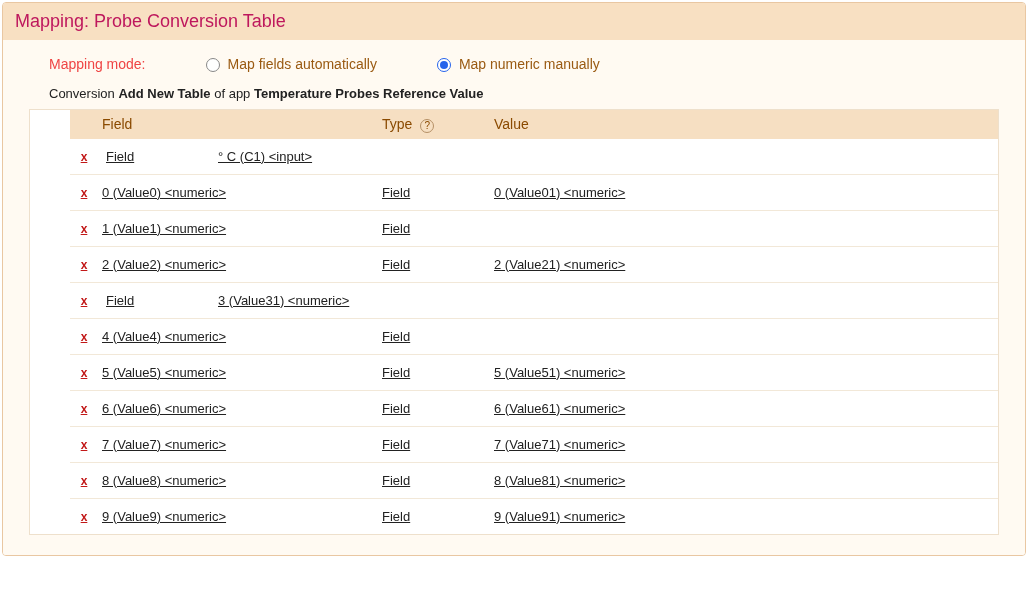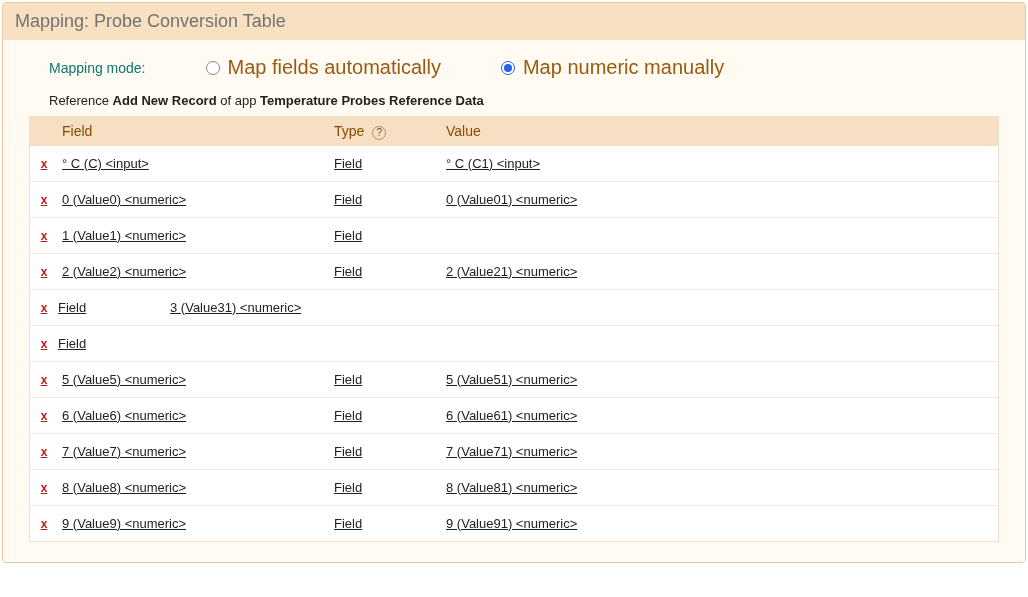--- a/index.html
+++ b/index.html
@@ -13,49 +13,49 @@
   .panel {
     margin: 2px;
     border: 1px solid #e9c7a2;
     border-radius: 4px;
     overflow: hidden;
   }
   .panel-header {
     background: #f8e0c2;
     padding: 8px 12px;
     font-size: 18px;
-    color: #737373;
+    color: #be185d;
   }
   .panel-body {
     background: #fffaf2;
     padding: 10px 26px 20px 26px;
   }
   .mapping-mode-row {
     display: flex;
     align-items: center;
     gap: 60px;
     padding: 6px 20px 12px 20px;
     color: #9a5a12;
     font-size: 14px;
   }
   .mapping-mode-row .label {
-    color: #0f766e;
+    color: #ef4444;
   }
   .radio-group {
     display: flex;
     align-items: center;
     gap: 60px;
   }
   .radio-item {
     display: flex;
-    align-items: center;
+    align-items: flex-end;
     gap: 8px;
     cursor: pointer;
     color: #9a5a12;
-    font-size: 20px;
+    font-size: 14px;
   }
   .radio-circle {
     width: 14px;
     height: 14px;
     border: 1px solid #888;
     border-radius: 50%;
     display: inline-flex;
     align-items: center;
     justify-content: center;
     background: #fff;
@@ -72,31 +72,32 @@
   .operation-line {
     padding: 2px 20px 8px 20px;
     font-size: 13px;
     color: #222;
   }
   .operation-line b { font-weight: bold; }
   .mapping-table {
     border: 1px solid #eee0cc;
     background: #fff;
     margin: 0 0 0 0;
+    padding-left: 40px;
   }
   .t-head {
     display: flex;
     background: #f6dfc2;
     color: #8a4a00;
     font-size: 14px;
     padding: 6px 0;
   }
   .col-del   { width: 28px; flex: none; text-align: center; }
   .col-field { width: 276px; flex: none; padding-left: 4px; }
-  .col-type  { width: 110px; flex: none; }
+  .col-type  { width: 110px; flex: none; margin-left: 8px; }
   .col-value { flex: 1; padding-left: 2px; }
   .help-circle {
     display: inline-flex;
     width: 14px; height: 14px;
     border: 1px solid #b59066;
     border-radius: 50%;
     align-items: center;
     justify-content: center;
     font-size: 10px;
     color: #8a4a00;
@@ -142,37 +143,36 @@
         <label class="radio-item">
           <span class="radio-circle selected">
             <span class="radio-dot"></span>
           </span>
           <span>Map numeric manually</span>
         </label>
       </div>
     </div>
 
     <div class="operation-line">
-      <span>Reference </span><b>Add New Record</b><span> of app </span><b>Temperature Probes Reference Data</b>
+      <span>Conversion </span><b>Add New Table</b><span> of app </span><b>Temperature Probes Reference Value</b>
     </div>
 
     <div class="mapping-table">
       <div class="t-head">
         <div class="col-del"></div>
         <div class="col-field">Field</div>
         <div class="col-type">
           <span>Type</span>
           <span class="help-circle">?</span>
         </div>
         <div class="col-value">Value</div>
       </div>
       <div id="rows-container">
           <div class="t-row">
             <div class="col-del"><span class="del-x">x</span></div>
-            <div class="col-field"><span class="ulink">° C (C) &lt;input&gt;</span></div>
             <div class="col-type"><span class="ulink">Field</span></div>
             <div class="col-value"><span class="ulink">° C (C1) &lt;input&gt;</span></div>
           </div>
           <div class="t-row">
             <div class="col-del"><span class="del-x">x</span></div>
             <div class="col-field"><span class="ulink">0 (Value0) &lt;numeric&gt;</span></div>
             <div class="col-type"><span class="ulink">Field</span></div>
             <div class="col-value"><span class="ulink">0 (Value01) &lt;numeric&gt;</span></div>
           </div>
           <div class="t-row">
@@ -186,20 +186,21 @@
             <div class="col-type"><span class="ulink">Field</span></div>
             <div class="col-value"><span class="ulink">2 (Value21) &lt;numeric&gt;</span></div>
           </div>
           <div class="t-row">
             <div class="col-del"><span class="del-x">x</span></div>
             <div class="col-type"><span class="ulink">Field</span></div>
             <div class="col-value"><span class="ulink">3 (Value31) &lt;numeric&gt;</span></div>
           </div>
           <div class="t-row">
             <div class="col-del"><span class="del-x">x</span></div>
+            <div class="col-field"><span class="ulink">4 (Value4) &lt;numeric&gt;</span></div>
             <div class="col-type"><span class="ulink">Field</span></div>
           </div>
           <div class="t-row">
             <div class="col-del"><span class="del-x">x</span></div>
             <div class="col-field"><span class="ulink">5 (Value5) &lt;numeric&gt;</span></div>
             <div class="col-type"><span class="ulink">Field</span></div>
             <div class="col-value"><span class="ulink">5 (Value51) &lt;numeric&gt;</span></div>
           </div>
           <div class="t-row">
             <div class="col-del"><span class="del-x">x</span></div>

